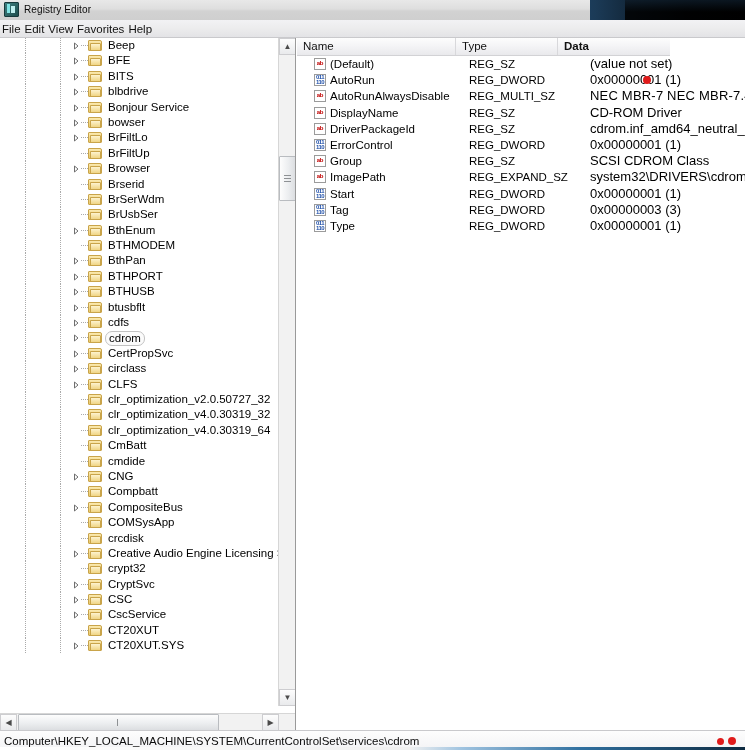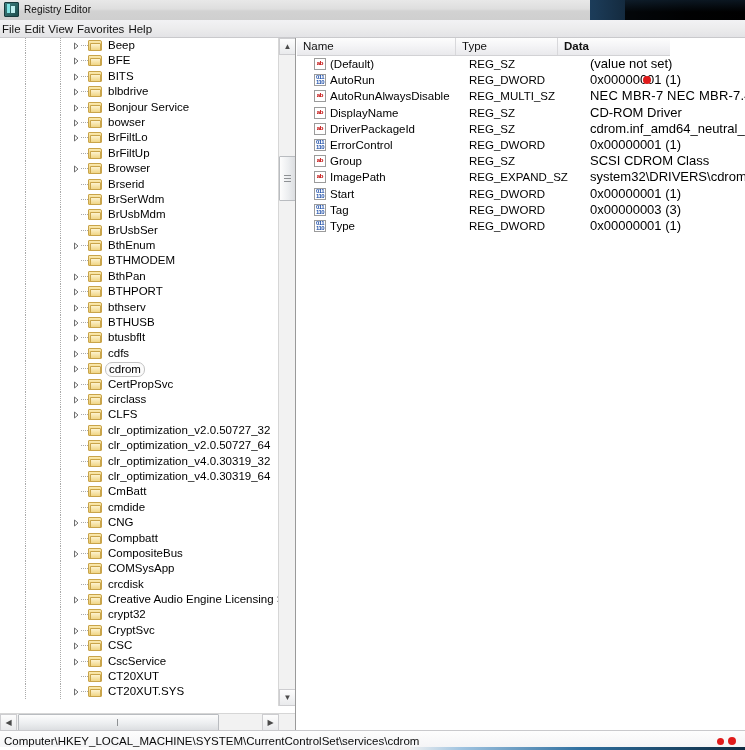--- a/index.html
+++ b/index.html
@@ -401,30 +401,20 @@
             <span class="tree-label">BrSerWdm</span>
           </div>
           <div class="tree-row">
             <span class="guide g1"></span>
             <span class="guide g2"></span>
             <span class="hdash"></span>
             <span class="folder">
               <span class="back"></span>
               <span class="front"></span>
             </span>
-            <span class="tree-label">BrUsbMdm</span>
-          </div>
-          <div class="tree-row">
-            <span class="guide g1"></span>
-            <span class="guide g2"></span>
-            <span class="hdash"></span>
-            <span class="folder">
-              <span class="back"></span>
-              <span class="front"></span>
-            </span>
             <span class="tree-label">BrUsbSer</span>
           </div>
           <div class="tree-row">
             <span class="guide g1"></span>
             <span class="guide g2"></span>
             <span class="expander">
               <svg width="8" height="8" viewBox="0 0 8 8">
                 <path d="M2.5 1 L6 4 L2.5 7 Z" fill="none" stroke="#6f6f6f" stroke-width="1"></path>
               </svg>
             </span>
@@ -481,35 +471,20 @@
             <span class="expander">
               <svg width="8" height="8" viewBox="0 0 8 8">
                 <path d="M2.5 1 L6 4 L2.5 7 Z" fill="none" stroke="#6f6f6f" stroke-width="1"></path>
               </svg>
             </span>
             <span class="hdash"></span>
             <span class="folder">
               <span class="back"></span>
               <span class="front"></span>
             </span>
-            <span class="tree-label">bthserv</span>
-          </div>
-          <div class="tree-row">
-            <span class="guide g1"></span>
-            <span class="guide g2"></span>
-            <span class="expander">
-              <svg width="8" height="8" viewBox="0 0 8 8">
-                <path d="M2.5 1 L6 4 L2.5 7 Z" fill="none" stroke="#6f6f6f" stroke-width="1"></path>
-              </svg>
-            </span>
-            <span class="hdash"></span>
-            <span class="folder">
-              <span class="back"></span>
-              <span class="front"></span>
-            </span>
             <span class="tree-label">BTHUSB</span>
           </div>
           <div class="tree-row">
             <span class="guide g1"></span>
             <span class="guide g2"></span>
             <span class="expander">
               <svg width="8" height="8" viewBox="0 0 8 8">
                 <path d="M2.5 1 L6 4 L2.5 7 Z" fill="none" stroke="#6f6f6f" stroke-width="1"></path>
               </svg>
             </span>
@@ -597,30 +572,20 @@
           </div>
           <div class="tree-row">
             <span class="guide g1"></span>
             <span class="guide g2"></span>
             <span class="hdash"></span>
             <span class="folder">
               <span class="back"></span>
               <span class="front"></span>
             </span>
             <span class="tree-label">clr_optimization_v2.0.50727_32</span>
-          </div>
-          <div class="tree-row">
-            <span class="guide g1"></span>
-            <span class="guide g2"></span>
-            <span class="hdash"></span>
-            <span class="folder">
-              <span class="back"></span>
-              <span class="front"></span>
-            </span>
-            <span class="tree-label">clr_optimization_v2.0.50727_64</span>
           </div>
           <div class="tree-row">
             <span class="guide g1"></span>
             <span class="guide g2"></span>
             <span class="hdash"></span>
             <span class="folder">
               <span class="back"></span>
               <span class="front"></span>
             </span>
             <span class="tree-label">clr_optimization_v4.0.30319_32</span>

